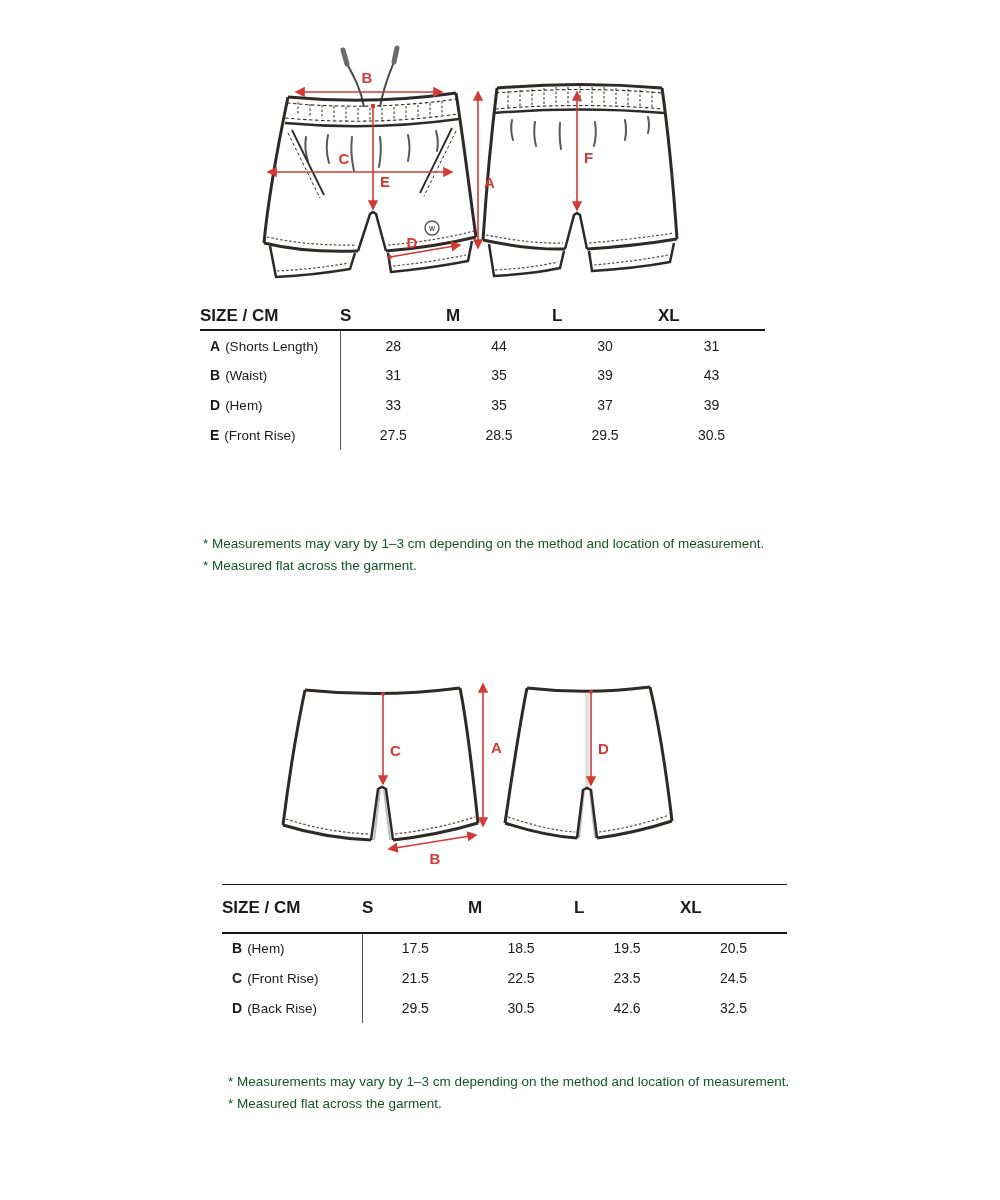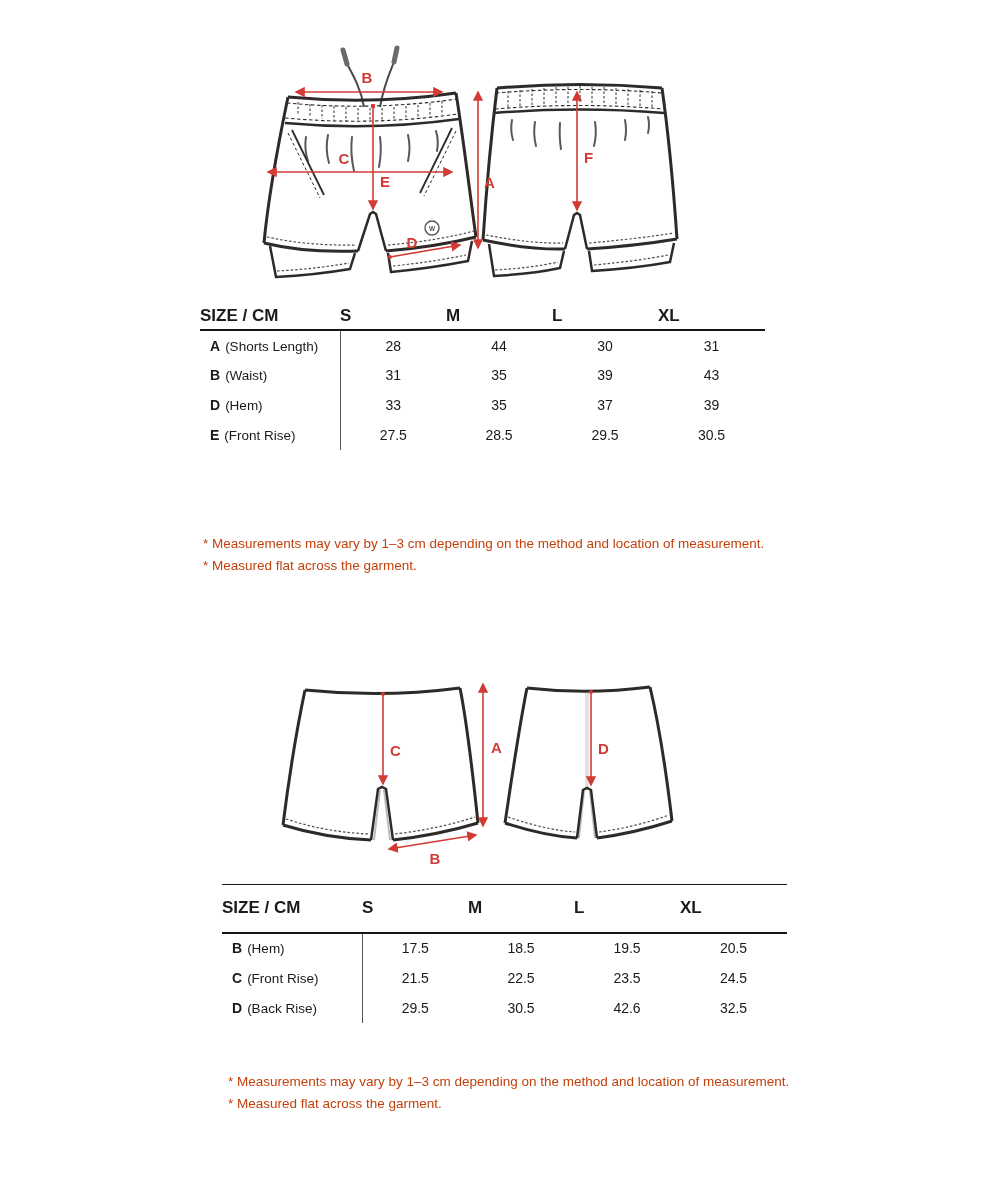--- a/index.html
+++ b/index.html
@@ -17,21 +17,21 @@
   #table1 { left:200px; top:302px; }
   #table2 { left:222px; top:884px; border-top:1.5px solid #161616; }
   .size-table th { font-size:17px; font-weight:bold; text-align:left;
                    border-bottom:2px solid #161616; }
   #table1 th { height:28px; }
   #table2 th { height:48px; vertical-align:middle; }
   .size-table td { height:30px; font-size:14px; text-align:center; vertical-align:middle; }
   .size-table td.lbl { text-align:left; padding-left:10px; border-right:1px solid #555; font-size:13.5px; }
   .size-table td.lbl b { font-size:14px; margin-right:5px; }
 
-  .footnotes { position:absolute; font-size:13.5px; line-height:21.5px; color:#c2410c; }
+  .footnotes { position:absolute; font-size:13.5px; line-height:21.5px; color:#14532d; }
   #footnotes1 { left:203px; top:533px; }
   #footnotes2 { left:228px; top:1071px; }
 </style>
 </head>
 <body>
 
 <div class="page">
 
   <div class="diagram" id="diagram1">
     <svg width="460" height="270" viewBox="0 0 460 270">

